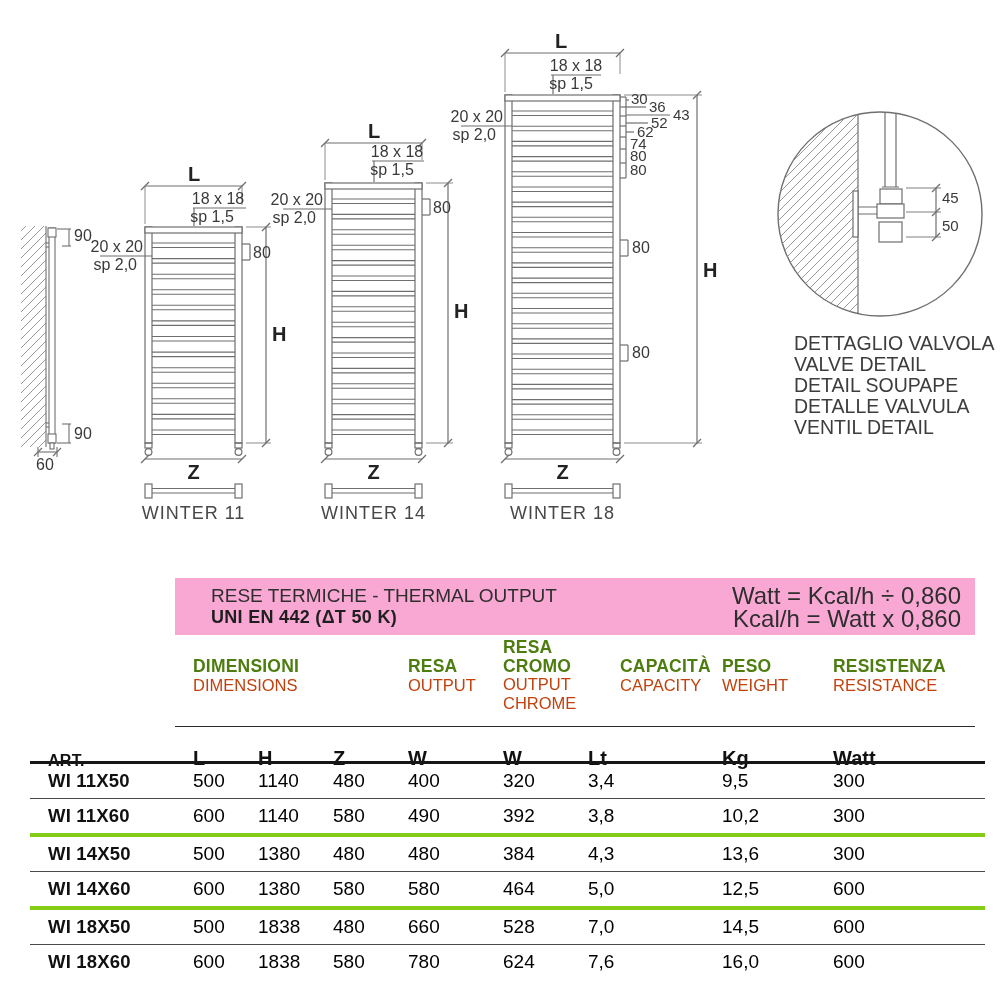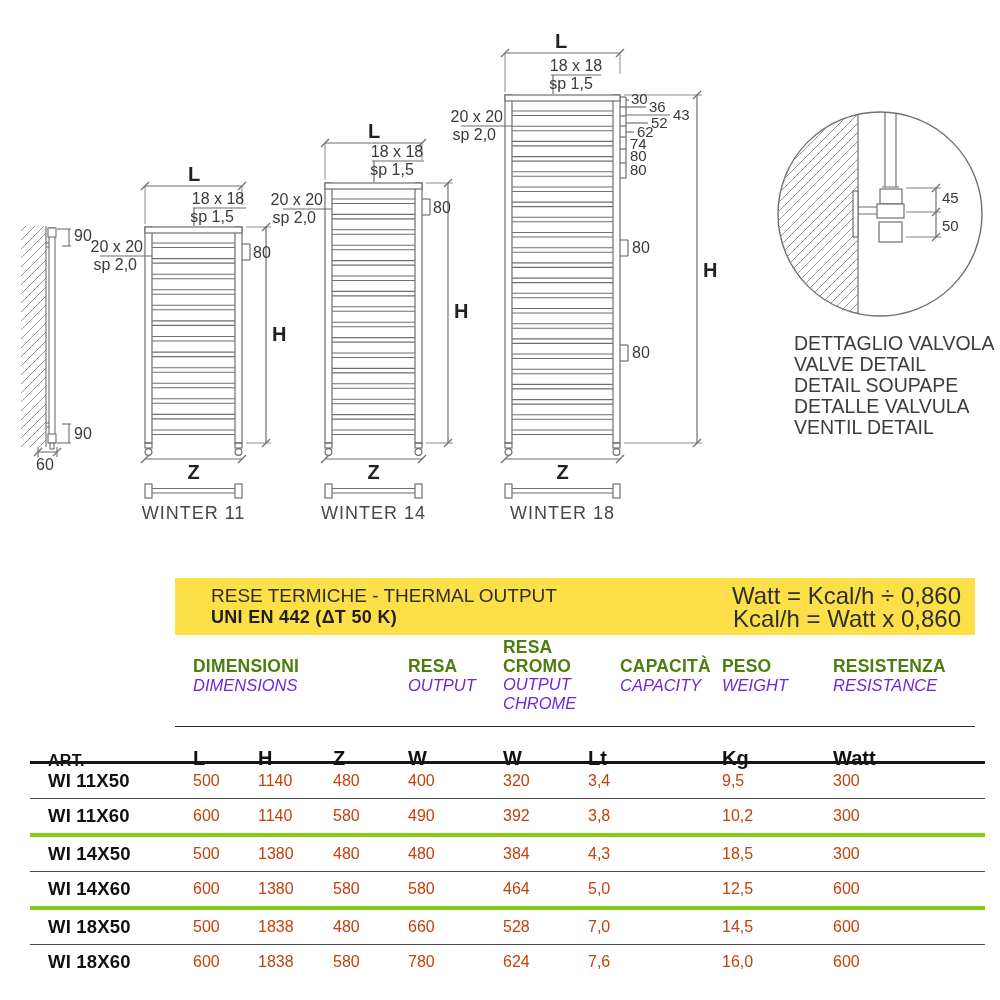--- a/index.html
+++ b/index.html
@@ -15,32 +15,32 @@
 
   .formula-bar{position:absolute;left:175px;top:578px;width:800px;height:57px;
                display:flex;justify-content:space-between;align-items:center;box-sizing:border-box;
                padding:4px 14px 4px 18px;}
   .fb-left .t1{font-size:19px;color:#2e2e2e;}
   .fb-left .t2{font-size:18px;font-weight:bold;color:#1f1f1f;letter-spacing:.3px;}
   .fb-right{text-align:right;font-size:24px;color:#2e2e2e;line-height:23px;}
 
   .ghead{position:absolute;line-height:18.5px;}
   .ghead .g1{font-size:17.5px;font-weight:bold;color:#4d7c0f;letter-spacing:.2px;}
-  .ghead .g2{font-size:16.5px;font-style:italic;color:#6d28d9;}
+  .ghead .g2{font-size:16.5px;color:#c2410c;}
 
   .rule-thin{position:absolute;left:175px;top:726px;width:800px;height:0;border-top:1.6px solid #2c2c2c;}
   .rule-thick{position:absolute;left:30px;top:761px;width:955px;height:2.6px;background:#161616;}
 
   .tgrid{display:grid;grid-template-columns:163px 65px 75px 75px 95px 85px 134px 111px 152px;}
   .thead-row{position:absolute;left:30px;top:729px;width:955px;height:30px;align-items:end;}
   .thead-row .hc{font-size:20px;font-weight:bold;color:#111;padding-bottom:3px;}
   .thead-row .hc.art{font-size:16px;padding-left:18px;letter-spacing:.3px;margin-top:23px;}
   .tbody{position:absolute;left:30px;top:764px;width:955px;}
   .trow{height:34px;align-items:center;}
-  .trow .cell{font-size:16px;color:#c2410c;}
+  .trow .cell{font-size:19px;color:#000000;}
   .trow .cell.art{font-weight:bold;font-size:18.5px;color:#111;padding-left:18px;letter-spacing:.2px;}
   .sep-dark{border-bottom:1.8px solid #4a4a4a;}
   .sep-light{border-bottom:4px solid #84cc16;}
 </style>
 </head>
 <body>
 
 <div class="page">
 
   
@@ -388,21 +388,21 @@
   
   <div class="valve-captions">
     <div>DETTAGLIO VALVOLA</div>
     <div>VALVE DETAIL</div>
     <div>DETAIL SOUPAPE</div>
     <div>DETALLE VALVULA</div>
     <div>VENTIL DETAIL</div>
   </div>
 
   
-  <div class="formula-bar" style="background: #fde047; padding-left: 36px;">
+  <div class="formula-bar" style="background: #f9a8d4; padding-left: 36px;">
     <div class="fb-left">
       <div class="t1">RESE TERMICHE - THERMAL OUTPUT</div>
       <div class="t2">UNI EN 442 (ΔT 50 K)</div>
     </div>
     <div class="fb-right">
       <div>Watt = Kcal/h ÷ 0,860</div>
       <div>Kcal/h = Watt x 0,860</div>
     </div>
   </div>
 
@@ -476,21 +476,21 @@
       <div class="cell">300</div>
     </div>
     <div class="tgrid trow sep-dark">
       <div class="cell art">WI 14X50</div>
       <div class="cell">500</div>
       <div class="cell">1380</div>
       <div class="cell">480</div>
       <div class="cell">480</div>
       <div class="cell">384</div>
       <div class="cell">4,3</div>
-      <div class="cell">18,5</div>
+      <div class="cell">13,6</div>
       <div class="cell">300</div>
     </div>
     <div class="tgrid trow sep-light">
       <div class="cell art">WI 14X60</div>
       <div class="cell">600</div>
       <div class="cell">1380</div>
       <div class="cell">580</div>
       <div class="cell">580</div>
       <div class="cell">464</div>
       <div class="cell">5,0</div>

